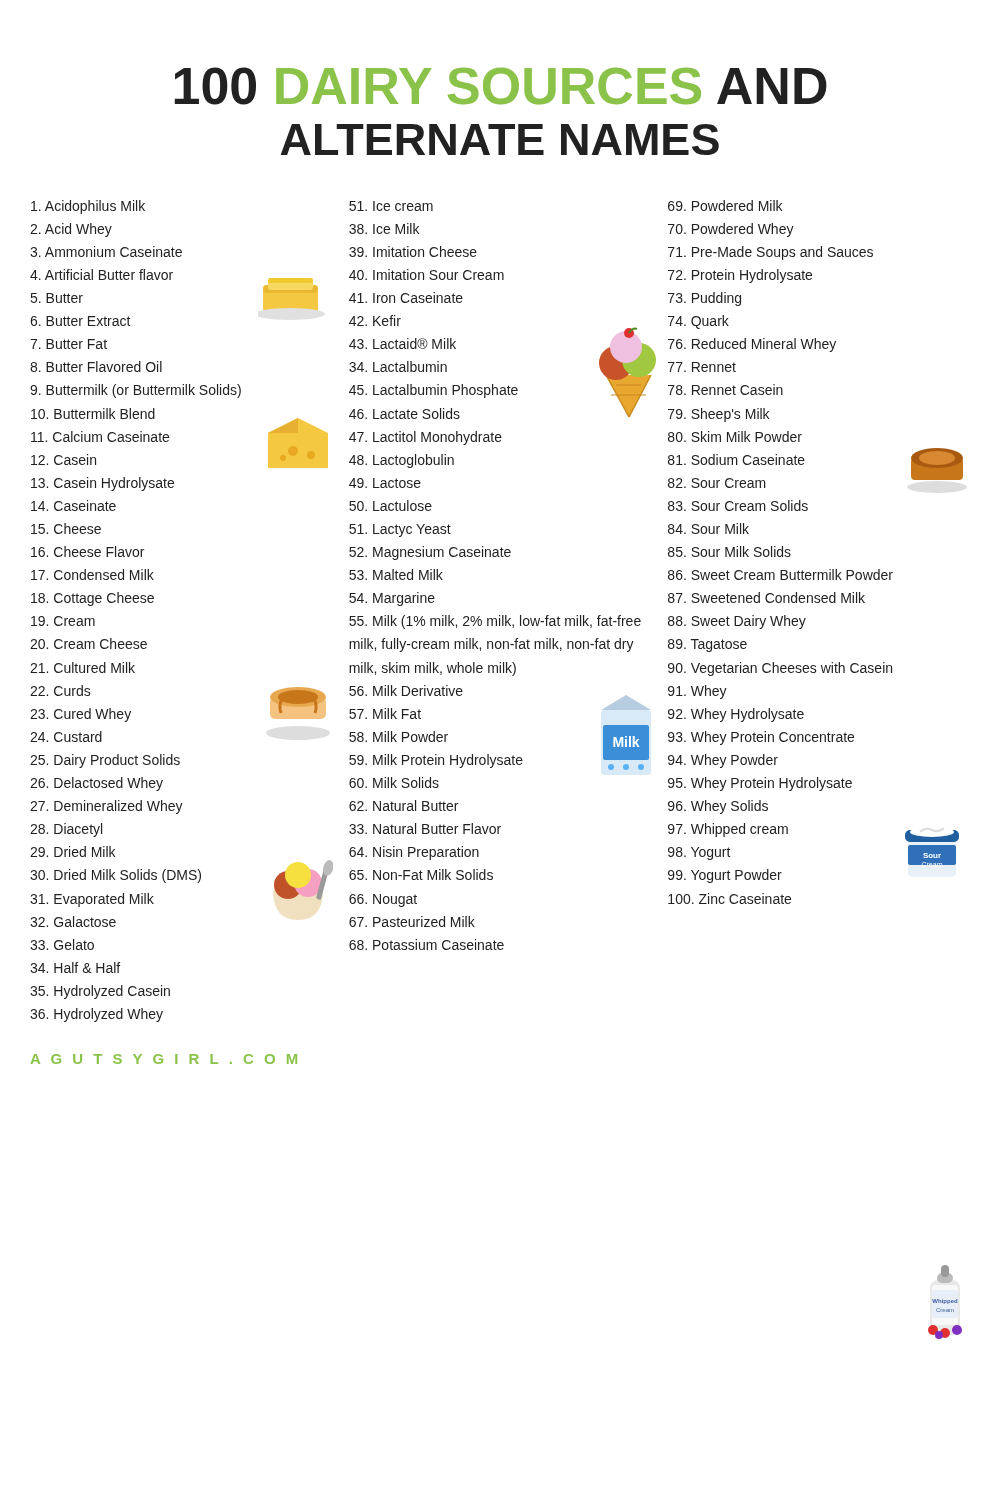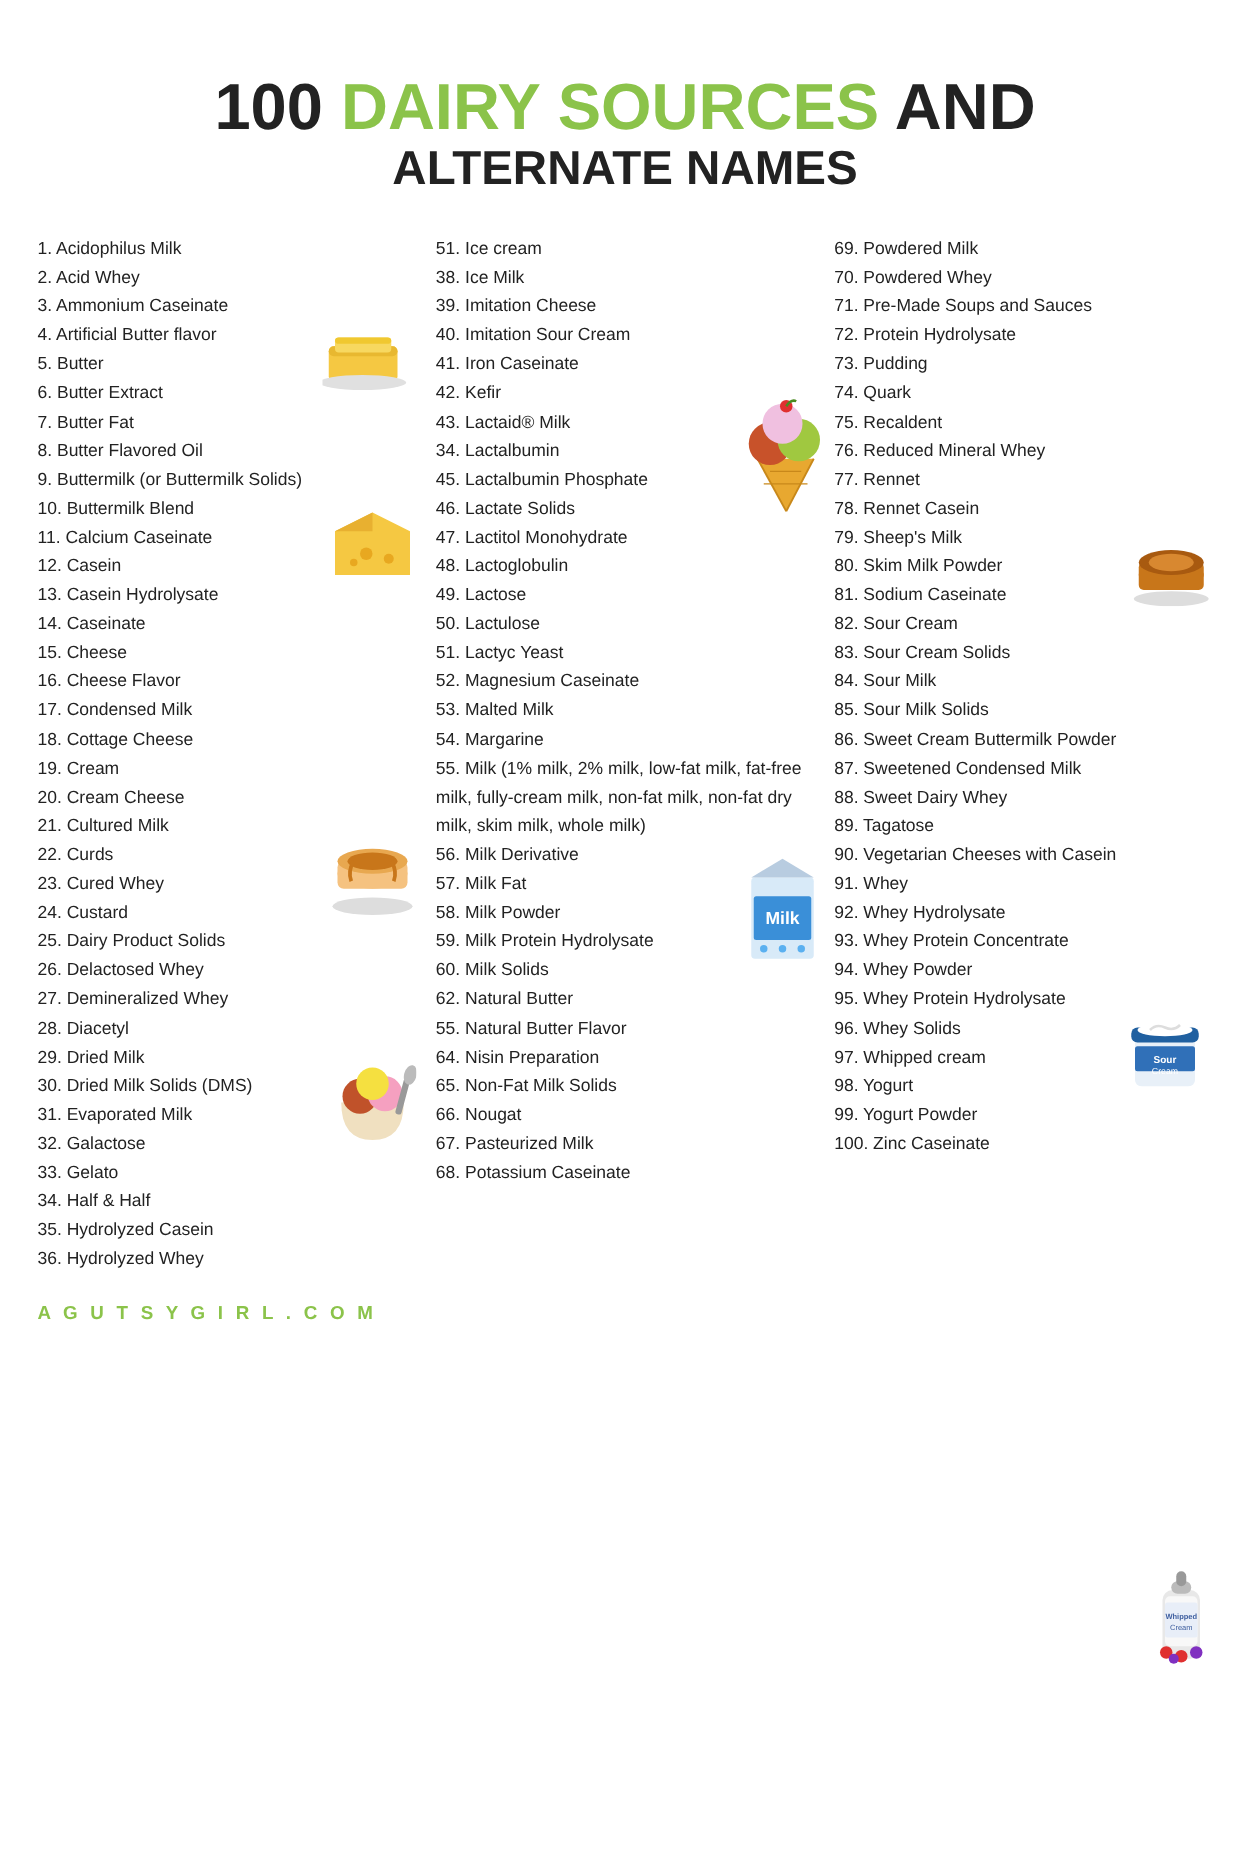--- a/index.html
+++ b/index.html
@@ -20,21 +20,21 @@
       font-weight: 900;
       color: #222;
       line-height: 1.1;
       font-family: Arial Black, Arial, sans-serif;
       margin-top: 28px;
     }
     .title-line1 .dairy {
       color: #8bc34a;
     }
     .title-line2 {
-      font-size: 38px;
+      font-size: 45px;
       font-weight: 900;
       color: #222;
       font-family: Arial Black, Arial, sans-serif;
       line-height: 1.1;
     }
     .columns-container {
       display: flex;
       gap: 16px;
       width: 100%;
       position: relative;
@@ -297,21 +297,21 @@
         <span class="item">52. Magnesium Caseinate</span>
         <span class="item">53. Malted Milk</span>
         <span class="item">54. Margarine</span>
         <span class="item">55. Milk (1% milk, 2% milk, low-fat milk, fat-free milk, fully-cream milk,  non-fat milk, non-fat dry milk, skim milk, whole milk)</span>
         <span class="item">56. Milk Derivative</span>
         <span class="item">57. Milk Fat</span>
         <span class="item">58. Milk Powder</span>
         <span class="item">59. Milk Protein Hydrolysate</span>
         <span class="item">60. Milk Solids</span>
         <span class="item">62. Natural Butter</span>
-        <span class="item">55. Natural Butter Flavor</span>
+        <span class="item">33. Natural Butter Flavor</span>
         <span class="item">64. Nisin Preparation</span>
         <span class="item">65. Non-Fat Milk Solids</span>
         <span class="item">66. Nougat</span>
         <span class="item">67. Pasteurized Milk</span>
         <span class="item">68. Potassium Caseinate</span>
       </div>
   </div>
 
   <div class="col" style="position:relative;">
 
@@ -362,21 +362,20 @@
         <circle cx="24" cy="80" r="4" fill="#8030c0"></circle>
       </svg>
     </div>
     <div id="col3-items">
         <span class="item">69. Powdered Milk</span>
         <span class="item">70. Powdered Whey</span>
         <span class="item">71. Pre-Made Soups and Sauces</span>
         <span class="item">72. Protein Hydrolysate</span>
         <span class="item">73. Pudding</span>
         <span class="item">74. Quark</span>
-        <span class="item">75. Recaldent</span>
         <span class="item">76. Reduced Mineral Whey</span>
         <span class="item">77. Rennet</span>
         <span class="item">78. Rennet Casein</span>
         <span class="item">79. Sheep's Milk</span>
         <span class="item">80. Skim Milk Powder</span>
         <span class="item">81. Sodium Caseinate</span>
         <span class="item">82. Sour Cream</span>
         <span class="item">83. Sour Cream Solids</span>
         <span class="item">84. Sour Milk</span>
         <span class="item">85. Sour Milk Solids</span>

